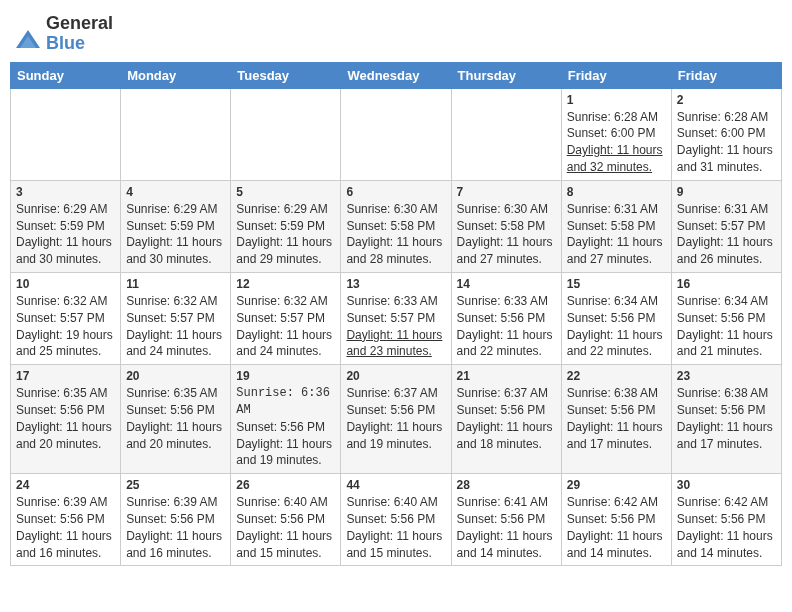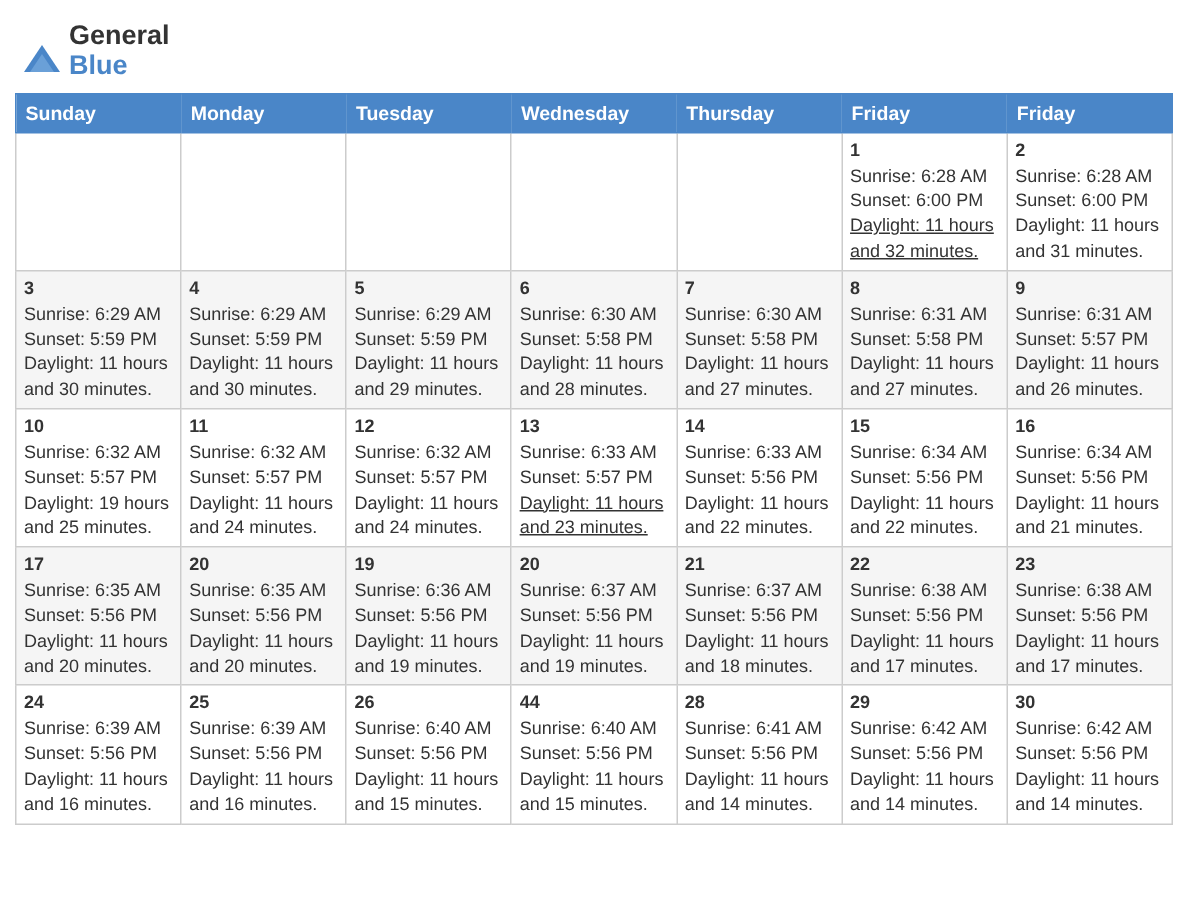--- a/index.html
+++ b/index.html
@@ -267,21 +267,21 @@
           <span class="day-num">20</span>
           <div class="cell-info">
             <span style="display: block;">Sunrise: 6:35 AM</span>
             <span style="display: block;">Sunset: 5:56 PM</span>
             <span style="display: block;">Daylight: 11 hours and 20 minutes.</span>
           </div>
         </td>
         <td>
           <span class="day-num">19</span>
           <div class="cell-info">
-            <span style="display: block;">Sunrise: 6:36 AM</span>
+            <span style="display: block; font-family: Liberation Mono, monospace;">Sunrise: 6:36 AM</span>
             <span style="display: block;">Sunset: 5:56 PM</span>
             <span style="display: block;">Daylight: 11 hours and 19 minutes.</span>
           </div>
         </td>
         <td>
           <span class="day-num">20</span>
           <div class="cell-info">
             <span style="display: block;">Sunrise: 6:37 AM</span>
             <span style="display: block;">Sunset: 5:56 PM</span>
             <span style="display: block;">Daylight: 11 hours and 19 minutes.</span>

